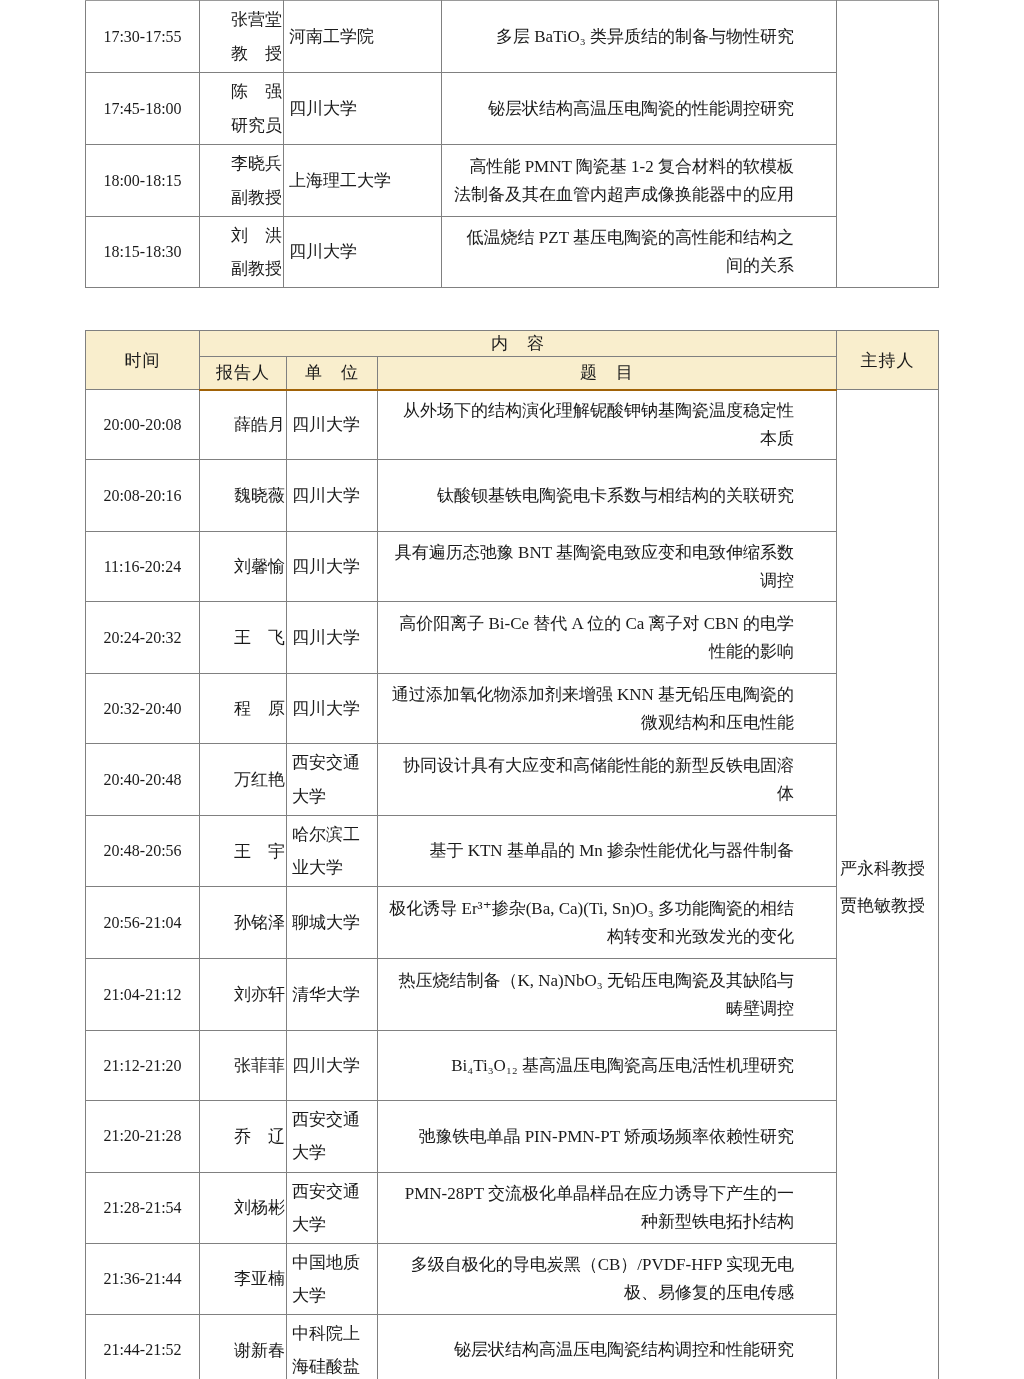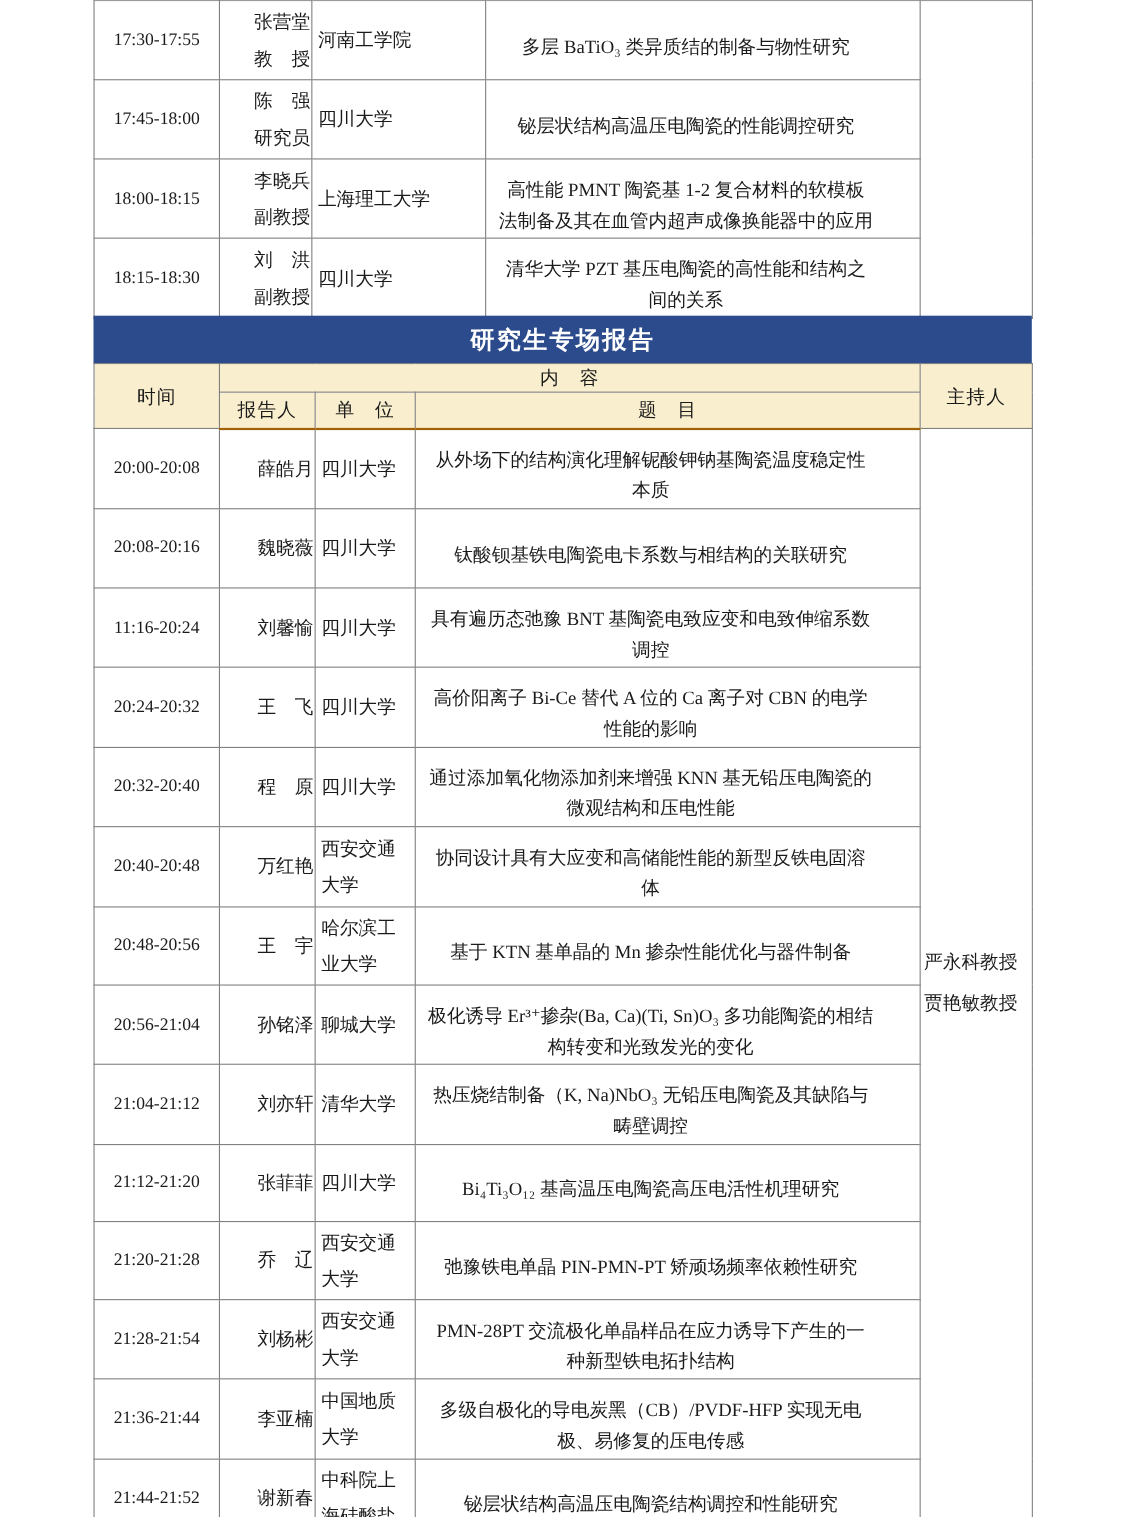--- a/index.html
+++ b/index.html
@@ -12,21 +12,21 @@
   #upper-table{left:85px;top:0;width:853px;}
   
   #section-band{position:absolute;left:85px;top:287px;width:853px;height:43px;
       background:#2c4b8c;color:#ffffff;font-weight:bold;font-size:22px;letter-spacing:2px;
       display:flex;align-items:center;justify-content:center;}
   
   #lower-table{left:85px;top:330px;width:853px;}
   .time-cell{text-align:center;font-size:16px;}
   .speaker-cell{text-align:right;white-space:pre-line;line-height:1.95;}
   .unit-cell{text-align:left;padding:2px 5px;line-height:1.95;}
-  .title-cell{text-align:center;padding:14px 42px 2px 11px;line-height:1.63;}
+  .title-cell{text-align:right;padding:2px 42px 2px 11px;line-height:1.63;}
   .moderator-cell{text-align:left;padding:2px 3px;white-space:pre-line;line-height:2.15;}
   .header-cell{background:#f9eecd;text-align:center;font-size:17px;letter-spacing:1px;}
   #lower-table tr:last-child td{border-bottom:2px solid #a16207;}
   #upper-table tr:first-child td{border-top:1px solid #9a9a9a;}
 </style>
 </head>
 <body>
 
 <div id="page">
 
@@ -59,28 +59,25 @@
           <td class="speaker-cell">李晓兵
 副教授</td>
           <td class="unit-cell">上海理工大学</td>
           <td class="title-cell">高性能 PMNT 陶瓷基 1-2 复合材料的软模板法制备及其在血管内超声成像换能器中的应用</td>
         </tr>
         <tr style="height: 71px;">
           <td class="time-cell">18:15-18:30</td>
           <td class="speaker-cell">刘　洪
 副教授</td>
           <td class="unit-cell">四川大学</td>
-          <td class="title-cell">清华大学 PZT 基压电陶瓷的高性能和结构之间的关系</td>
+          <td class="title-cell">低温烧结 PZT 基压电陶瓷的高性能和结构之间的关系</td>
         </tr>
       </tbody>
   </table>
 
-  <div id="section-band">
-    <span>研究生专场报告</span>
-  </div>
 
   <table id="lower-table">
     <colgroup>
       <col style="width:114px">
         <col style="width:87px">
         <col style="width:91px">
       <col style="width:459px">
         <col style="width:102px">
     </colgroup>
     <tbody>

